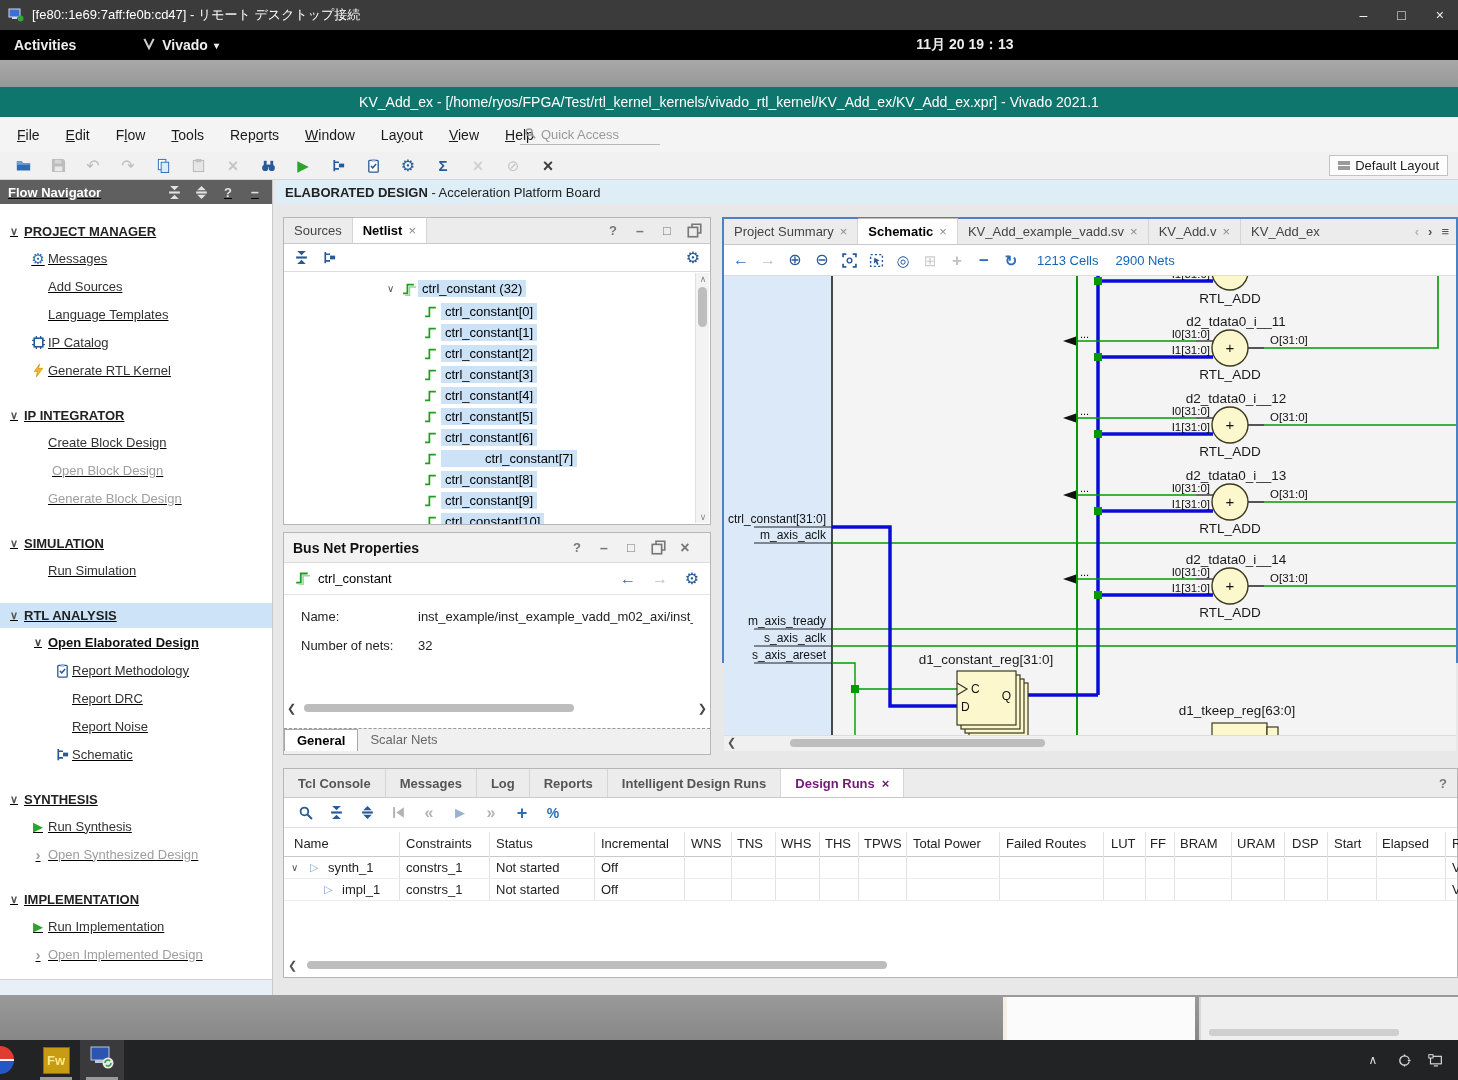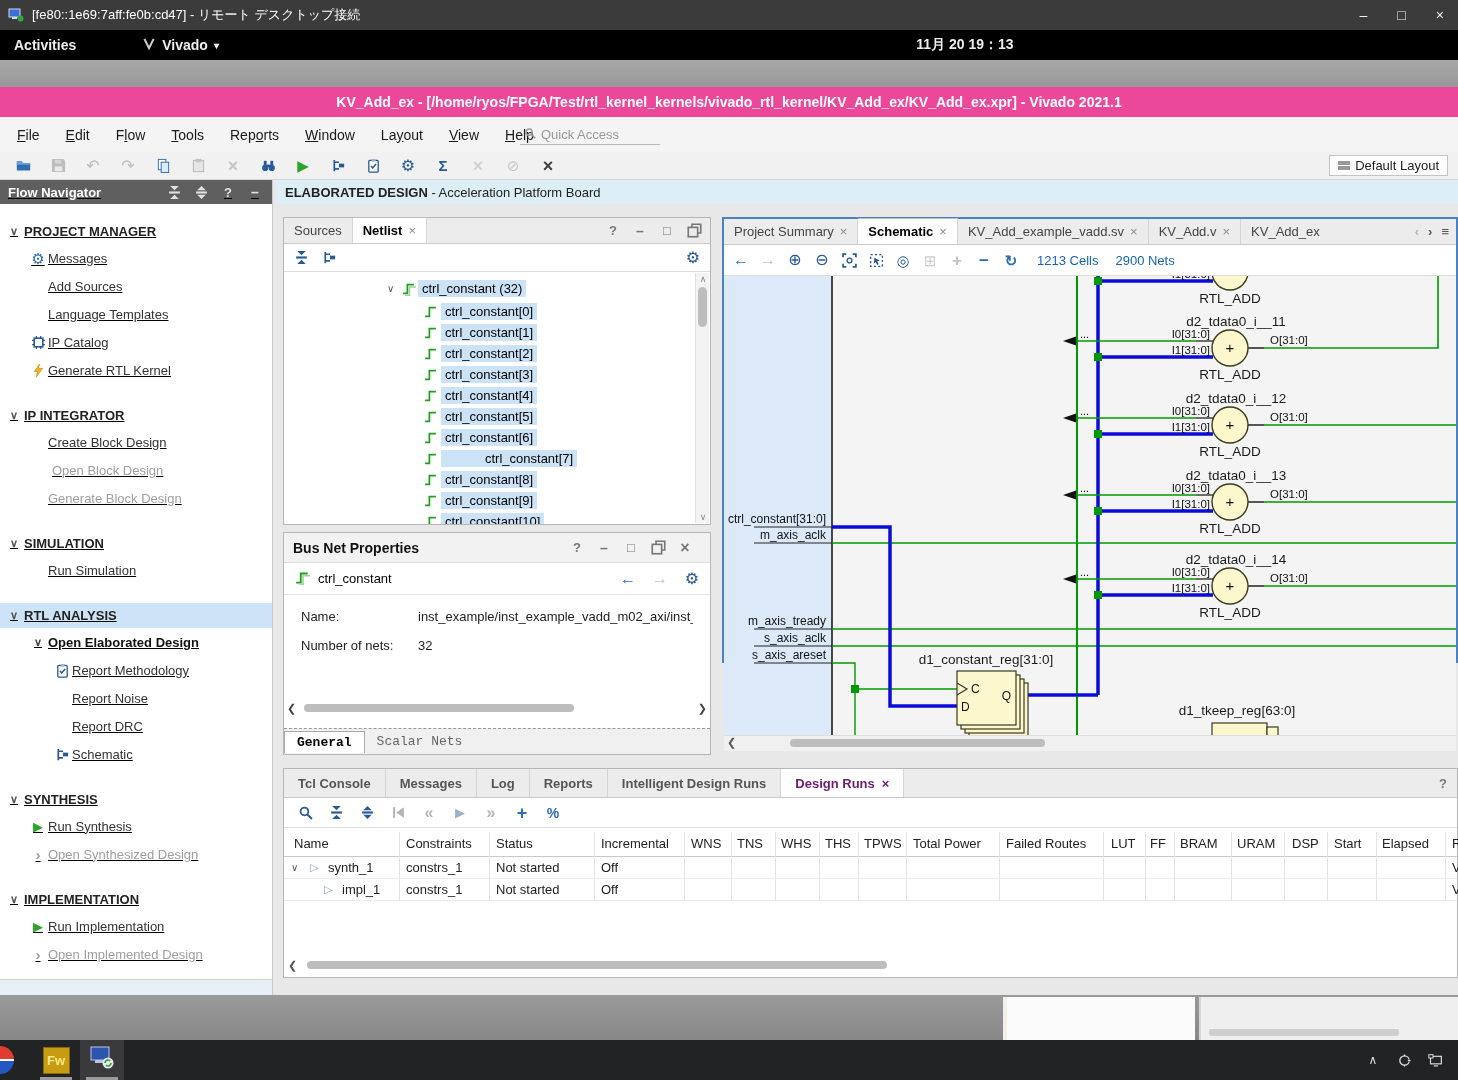--- a/index.html
+++ b/index.html
@@ -18,21 +18,21 @@
     color:#eee;display:flex;align-items:center;font-size:14px;font-weight:bold;}
   .gnome-activities{margin-left:14px;}
   .gnome-app{margin-left:66px;display:flex;align-items:center;gap:6px;}
   .gnome-clock{position:absolute;left:900px;width:130px;text-align:center;}
 
   .desktop-gap{position:absolute;top:60px;left:0;width:1458px;height:27px;
     background:linear-gradient(180deg,#a8a8a8,#989898);}
 
   
   .vwin{position:absolute;top:87px;left:0;width:1458px;height:908px;background:#ececec;}
-  .vtitle{height:30px;background:#ec4899;color:#fff;font-weight:bold;font-size:14px;
+  .vtitle{height:30px;background:#0f766e;color:#fff;font-weight:normal;font-size:14px;
     display:flex;align-items:center;justify-content:center;white-space:nowrap;}
   .vmenu{height:35px;background:#f4f4f4;display:flex;align-items:center;font-size:14px;color:#1a1a1a;position:relative;}
   .menu-item{padding:0 13px;cursor:default;}
   .quick-access{position:absolute;left:520px;top:7px;width:140px;height:21px;border-bottom:1px solid #b8b8b8;
     display:flex;align-items:center;gap:5px;color:#999;font-size:13px;padding-left:4px;}
   .vtools{height:28px;background:#f1f1f1;border-bottom:1px solid #d5d5d5;display:flex;align-items:center;position:relative;padding-left:14px;}
   .vtools .ticon{margin-right:17px;}
   .layout-btn{position:absolute;right:10px;top:3px;height:21px;background:#fdfdfd;border:1px solid #c3c3c3;
     display:flex;align-items:center;gap:5px;padding:0 8px;font-size:13px;color:#222;}
   .layout-glyph{display:inline-block;width:12px;height:9px;background:
@@ -85,21 +85,21 @@
   .prop-title{height:30px;display:flex;align-items:center;padding:0 9px;font-size:14px;font-weight:bold;color:#111;
     background:#f2f2f2;border-bottom:1px solid #ddd;}
   .prop-net{height:32px;display:flex;align-items:center;gap:7px;padding:0 9px;font-size:13px;border-bottom:1px solid #e4e4e4;}
   .prop-net .nav{margin-left:auto;display:flex;gap:14px;align-items:center;}
   .prop-row{display:flex;font-size:13px;color:#222;margin:14px 0 0 17px;}
   .prop-row .lbl{width:117px;}
   .prop-row .val{width:275px;white-space:nowrap;overflow:hidden;}
   .hscroll{position:absolute;left:0;bottom:39px;width:100%;height:14px;display:flex;align-items:center;}
   .hthumb{height:8px;background:#bdbdbd;border-radius:4px;}
   .prop-tabs{position:absolute;bottom:0;left:0;width:100%;height:26px;border-top:1px dashed #999;background:#f0f0f0;
-    display:flex;align-items:center;font-size:13px;font-family:Liberation Mono, monospace;}
+    display:flex;align-items:flex-start;font-size:13px;}
   .prop-tab{padding:3px 12px;color:#666;}
   .prop-tab.active{background:#fff;border:1px solid #a9a9a9;border-bottom:none;font-weight:bold;color:#000;}
 
   
   .schem{position:absolute;left:722px;top:37px;width:736px;height:446px;background:#fff;border:2px solid #4a82c3;}
   .schem .ptabs{height:26px;}
   .schem-tools{height:31px;border-bottom:1px solid #ddd;display:flex;align-items:center;gap:9px;padding:0 8px;font-size:13px;}
   .schem-tools .lnk{color:#1565b6;margin-left:8px;}
   .canvas{position:relative;width:732px;height:459px;background:#f4f4f4;overflow:hidden;}
   .schem-hscroll{height:16px;background:#f0f0f0;border-top:1px solid #ddd;position:relative;}
@@ -373,25 +373,25 @@
                     <rect x="3" y="2.5" width="10" height="12.5" rx="1" fill="#fff" stroke="#275a96" stroke-width="1.4"></rect>
                     <rect x="6" y="1" width="4" height="3" fill="#9db8d6"></rect>
                     <path d="M5.2 8.5l2 2 3.6-4" stroke="#275a96" stroke-width="1.6" fill="none"></path>
                   </svg>
                 </span>
               </span>
               <span>Report Methodology</span>
             </div>
             <div class="fn-item" style="padding-left: 52px;">
               <span class="slot"></span>
-              <span>Report Noise</span>
+              <span>Report DRC</span>
             </div>
             <div class="fn-item" style="padding-left: 52px;">
               <span class="slot"></span>
-              <span>Report DRC</span>
+              <span>Report Noise</span>
             </div>
             <div class="fn-item" style="padding-left: 52px;">
               <span class="slot">
                 <span class="ticon">
                   <svg viewBox="0 0 16 16">
                     <path d="M3.5 2v12M3.5 4.5h5M3.5 11.5h5" stroke="#275a96" stroke-width="1.8" fill="none"></path>
                     <rect x="8.5" y="6" width="5.5" height="4" fill="#275a96"></rect>
                   </svg>
                 </span>
               </span>

